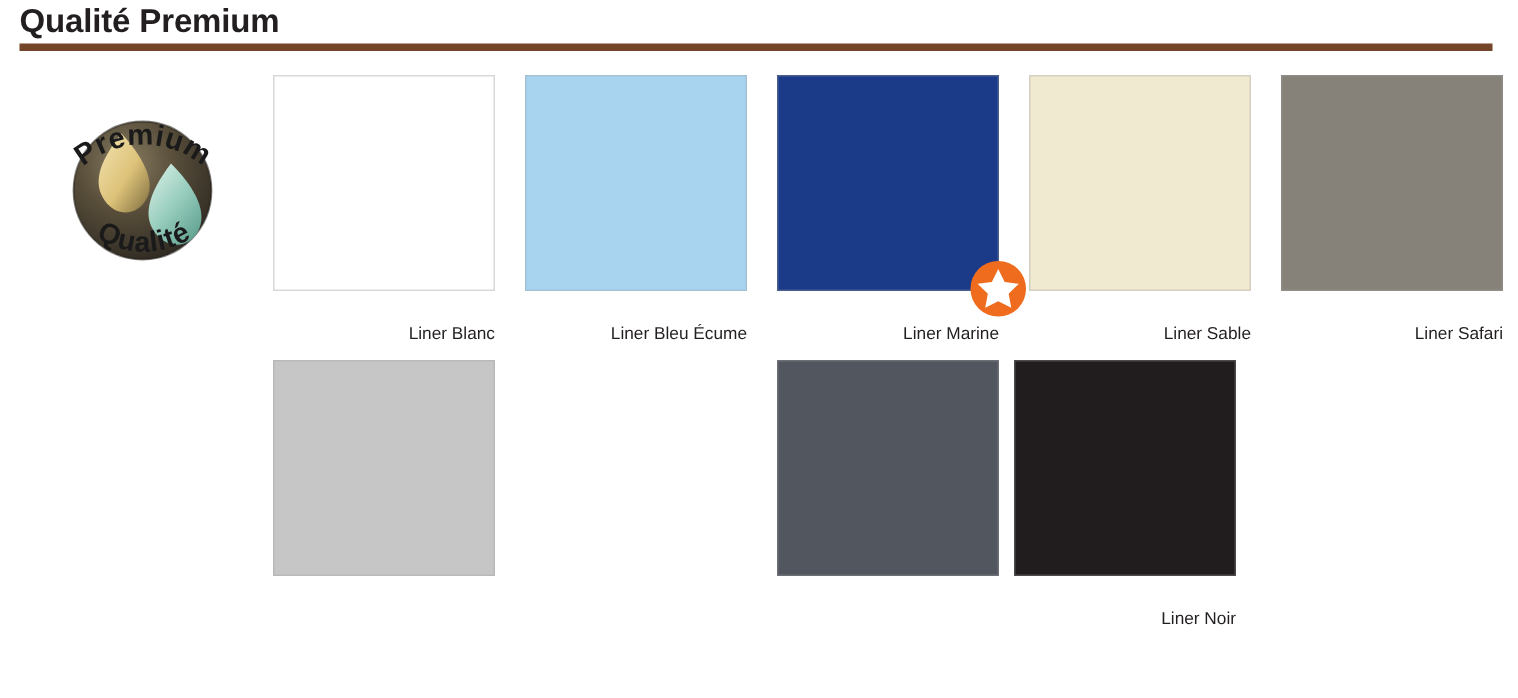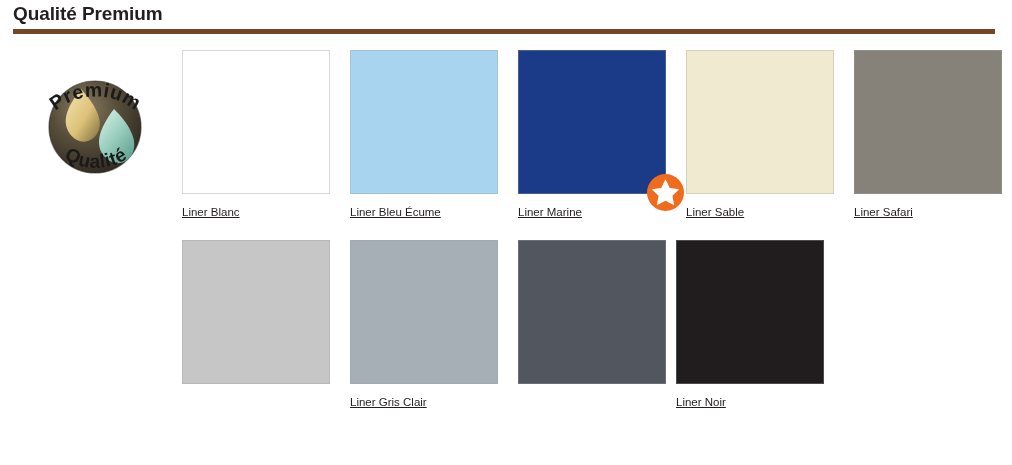--- a/index.html
+++ b/index.html
@@ -21,21 +21,21 @@
     position: absolute;
     left: 0;
     top: 0;
     width: 1012px;
     height: 36px;
   }
   .page-title {
     position: absolute;
     left: 13px;
     top: 0px;
-    font-size: 19px;
+    font-size: 22px;
     font-weight: bold;
     letter-spacing: -0.1px;
     color: #231f20;
     line-height: 27px;
     white-space: nowrap;
   }
   .title-rule {
     position: absolute;
     left: 13px;
     top: 29px;
@@ -74,27 +74,26 @@
     width: 148px;
     height: 144px;
     box-sizing: border-box;
     border: 1px solid rgba(160,160,160,0.35);
     position: relative;
   }
   .chip.light-edge {
     border: 1px solid #d8d8d8;
   }
   .chip-label {
-    margin-top: 11px;
-    text-align: left;
+    margin-top: 22px;
+    text-align: right;
     font-size: 11.5px;
     color: #231f20;
     line-height: 15px;
     white-space: nowrap;
-    text-decoration: underline;
   }
 
   
   .star-badge {
     position: absolute;
     right: -20px;
     bottom: -19px;
     width: 39px;
     height: 39px;
   }
@@ -180,24 +179,20 @@
     </div>
 
   </div>
 
   <div class="row">
 
     <div class="cell" style="left:0px;">
       <div class="chip" style="background:#c6c6c6;"></div>
     </div>
 
-    <div class="cell" style="left:168px;">
-      <div class="chip" style="background:#a6aeb6;"></div>
-      <div class="chip-label">Liner Gris Clair</div>
-    </div>
 
     <div class="cell" style="left:336px;">
       <div class="chip" style="background:#51565f;"></div>
     </div>
 
     <div class="cell" style="left:494px;">
       <div class="chip" style="background:#211d1e;"></div>
       <div class="chip-label">Liner Noir</div>
     </div>
 

